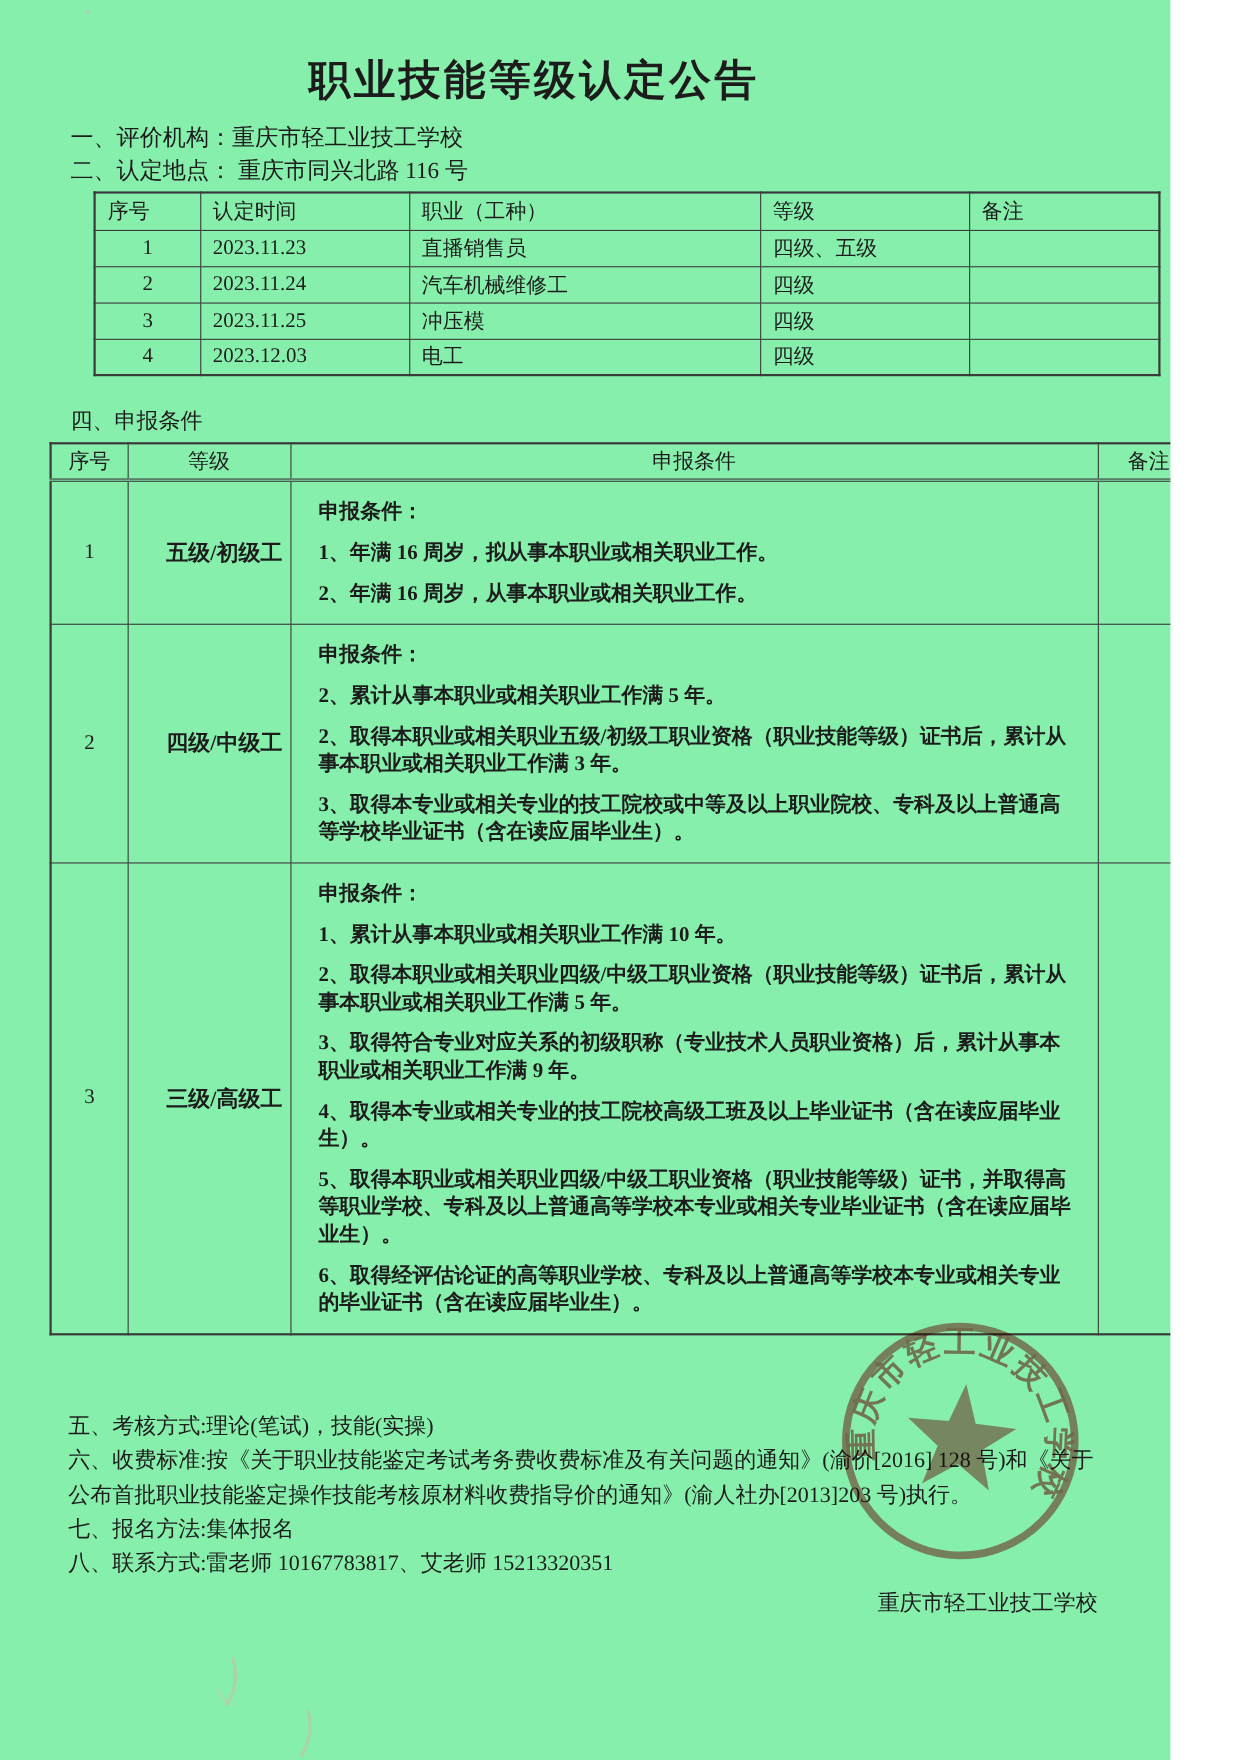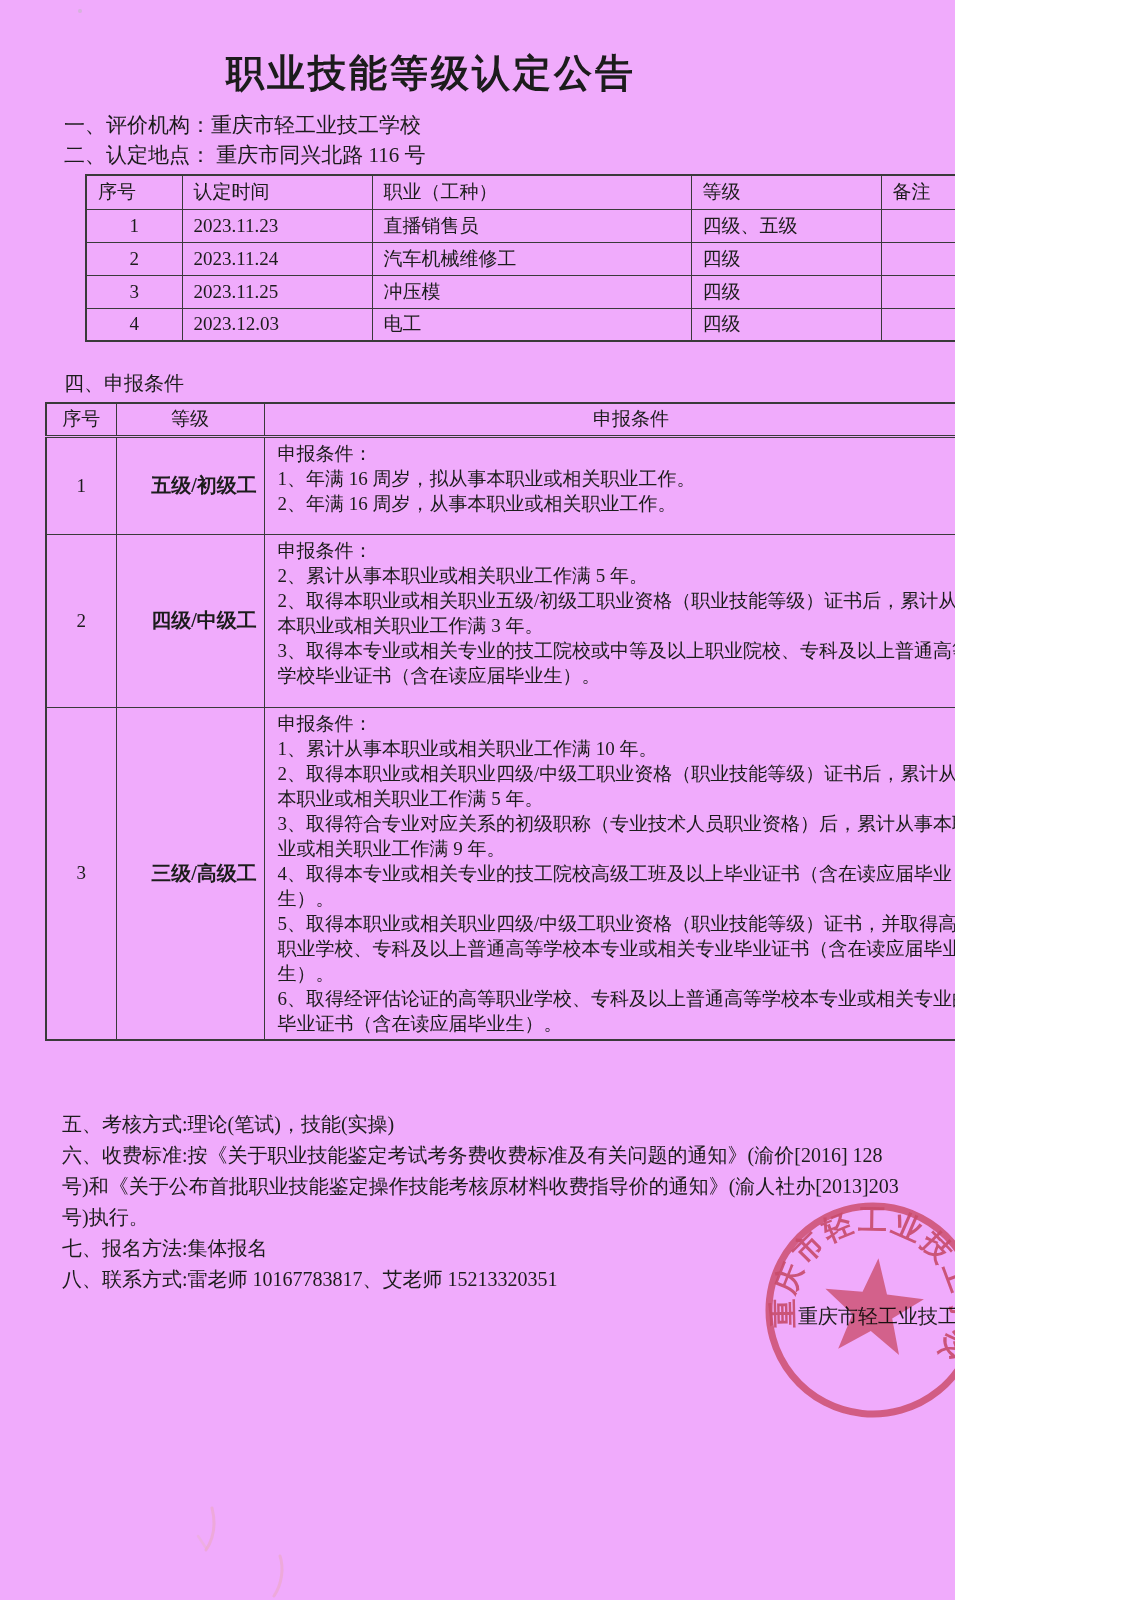--- a/index.html
+++ b/index.html
@@ -1,20 +1,20 @@
 <!DOCTYPE html>
 <html><head>
 <meta charset="utf-8">
 <style>
   * { margin:0; padding:0; box-sizing:border-box; }
   html,body { background:#ffffff; }
   .page {
     position:relative;
-    width:955px; height:1600px;
-    background:#f0abfc;
+    width:1064px; height:1600px;
+    background:#86efac;
     overflow:hidden;
     color:#1c1c1c;
     font-family:"Liberation Serif","DejaVu Serif",serif;
   }
   .doc-title {
     margin:50px 93px 0 0;
     text-align:center;
     font-size:38px;
     font-weight:700;
     letter-spacing:3px;
@@ -36,21 +36,21 @@
 
   .t2 { margin:4px 0 0 45px; width:1045px; font-size:19px; border:2px solid #3a3a3a; }
   .t2 th { text-align:center; height:33px; border-bottom:3px double #3a3a3a; }
   .t2 td { vertical-align:middle; }
   .t2 .r1 { height:98px; }
   .t2 .r2 { height:173px; }
   .t2 .r3 { height:330px; }
   .t2 .c-no { text-align:center; }
   .t2 .c-lvl { text-align:center; font-weight:700; font-size:20px;padding-left:28px; }
   .t2 .c-cond { vertical-align:top; padding:3px 12px 3px 13px; line-height:25px; }
-  .t2 .c-cond p { margin:0; }
+  .t2 .c-cond p { margin:12px;font-weight:bold; }
 
   .footer { margin:68px 50px 0 62px; font-size:20px; line-height:31px; }
   .footer p { margin:0; }
 
   .signature {
     margin:4px 0 0 782px;
     width:232px;
     text-align:center;
     font-size:20px;
     line-height:34px;

